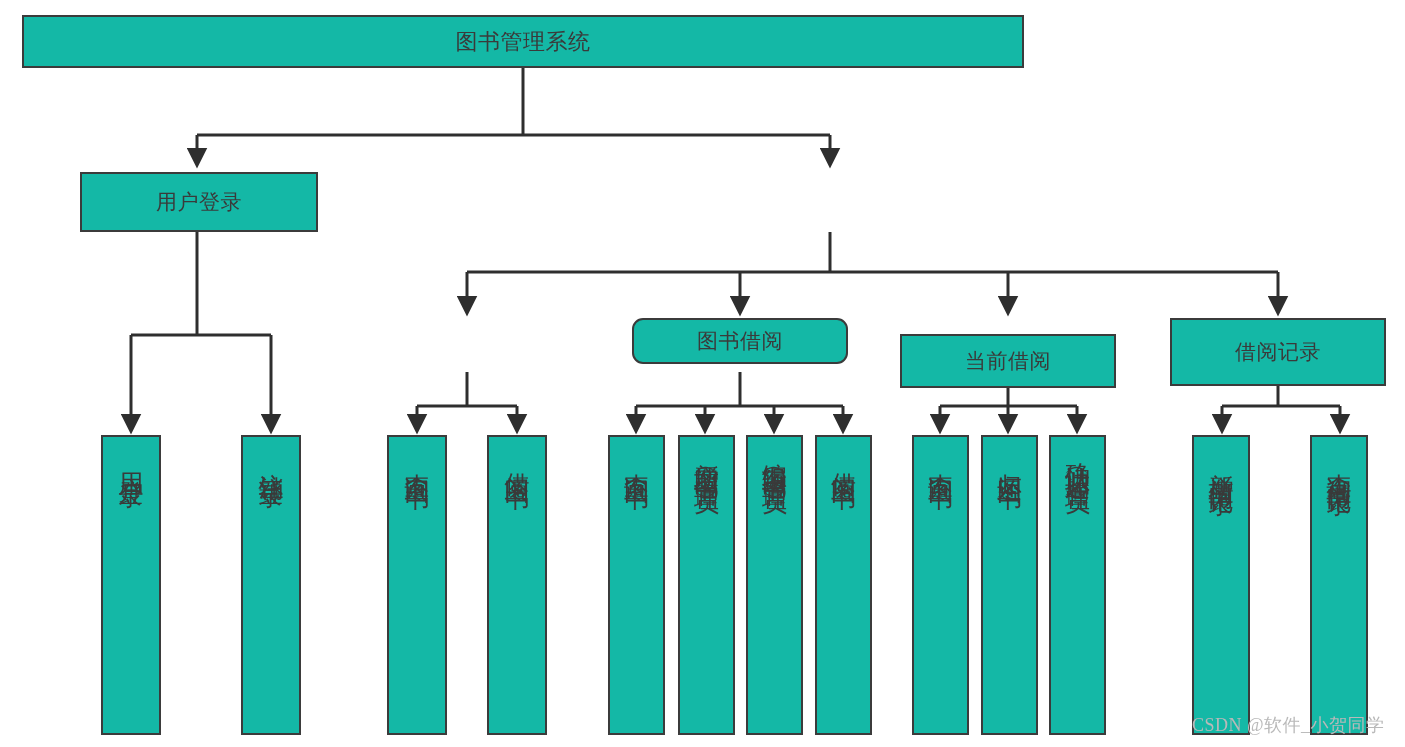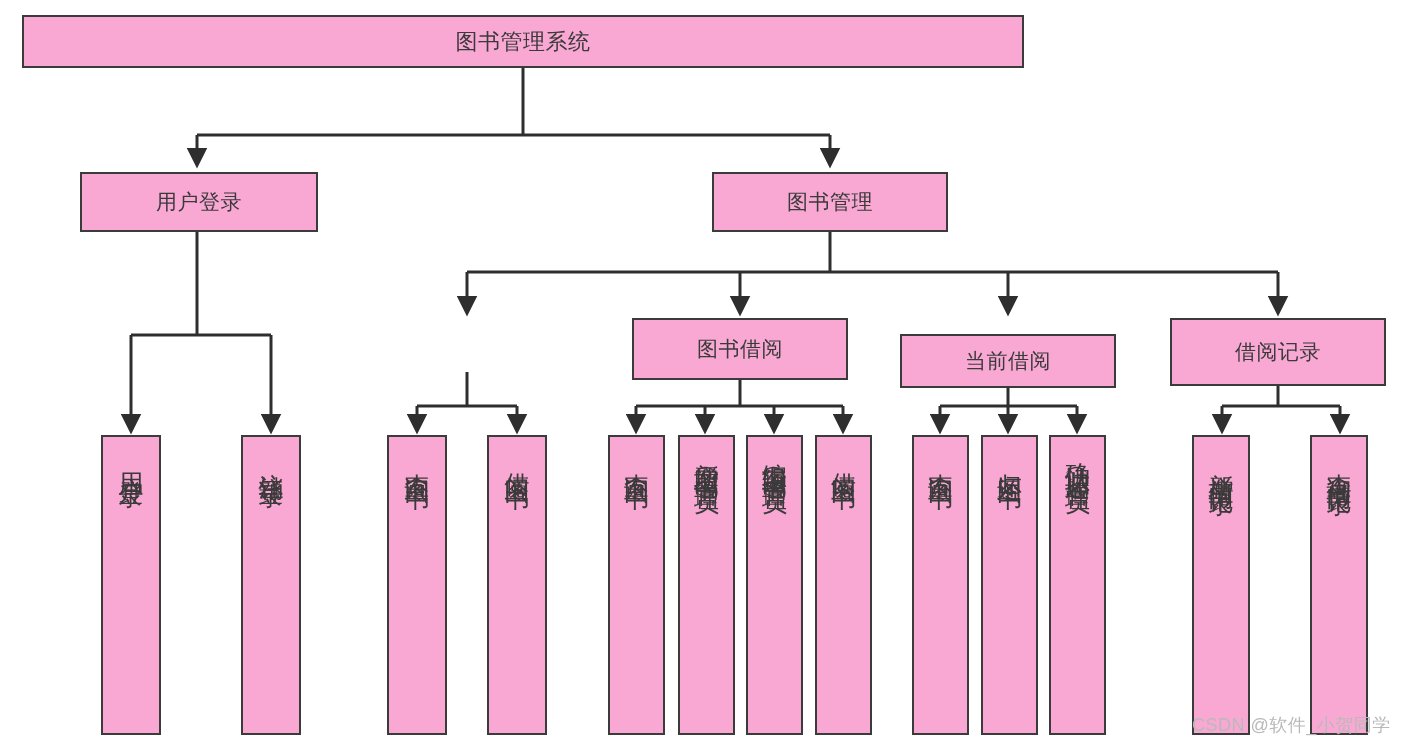--- a/index.html
+++ b/index.html
@@ -14,21 +14,21 @@
     position:relative;
     width:1405px;height:747px;
   }
   #edges{
     position:absolute;left:0;top:0;width:1405px;height:747px;
     pointer-events:none;
   }
   .node{
     position:absolute;
     box-sizing:border-box;
-    background:#f9a8d4;
+    background:#14b8a6;
     border:2.5px solid #3b3b3b;
     display:flex;
     align-items:center;
     justify-content:center;
     color:#3a3a3a;
   }
   .node .label{
     color:#3a3a3a;
     line-height:1.05;
     letter-spacing:0.5px;
@@ -52,21 +52,21 @@
     letter-spacing:4px;
     line-height:1;
   }
   .v-node.tall-pad{ padding-top:6px; }
   #watermark{
     position:absolute;
     left:1192px; top:713px;
     font-size:18px;
     color:#b9b9b9;
     white-space:nowrap;
-    font-family:Liberation Sans, sans-serif;
+    font-family:Liberation Serif, serif;
     letter-spacing:0.5px;
   }
 </style>
 </head>
 <body>
 
 <div id="diagram">
 
   <svg id="edges" viewBox="0 0 1405 747" width="1405" height="747">
     <defs>
@@ -118,25 +118,22 @@
     </g>
   </svg>
 
   <div class="node h-node" id="node-root" style="left:22px;top:15px;width:1002px;height:53px;">
     <span class="label">图书管理系统</span>
   </div>
 
   <div class="node h-node" style="left:80px;top:172px;width:238px;height:60px;">
     <span class="label">用户登录</span>
   </div>
-  <div class="node h-node" style="left:712px;top:172px;width:236px;height:60px;">
-    <span class="label">图书管理</span>
-  </div>
 
-  <div class="node h-node" style="left:632px;top:318px;width:216px;height:62px;">
+  <div class="node h-node" style="left:632px;top:318px;width:216px;height:46px;border-radius:11px;">
     <span class="label">图书借阅</span>
   </div>
   <div class="node h-node" style="left:900px;top:334px;width:216px;height:54px;">
     <span class="label">当前借阅</span>
   </div>
   <div class="node h-node" style="left:1170px;top:318px;width:216px;height:68px;">
     <span class="label">借阅记录</span>
   </div>
 
   <div class="node v-node" style="left:101px;top:435px;width:60px;height:300px;">

